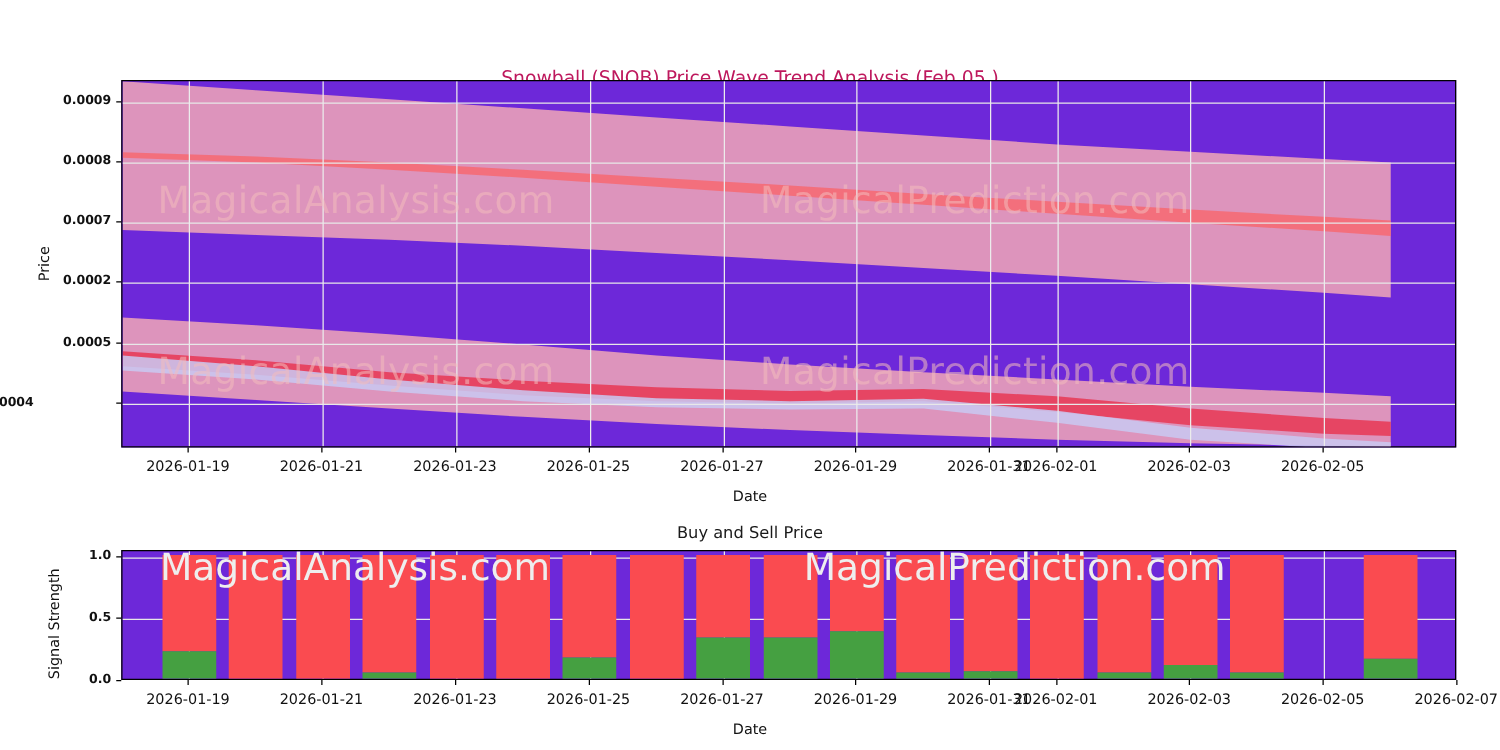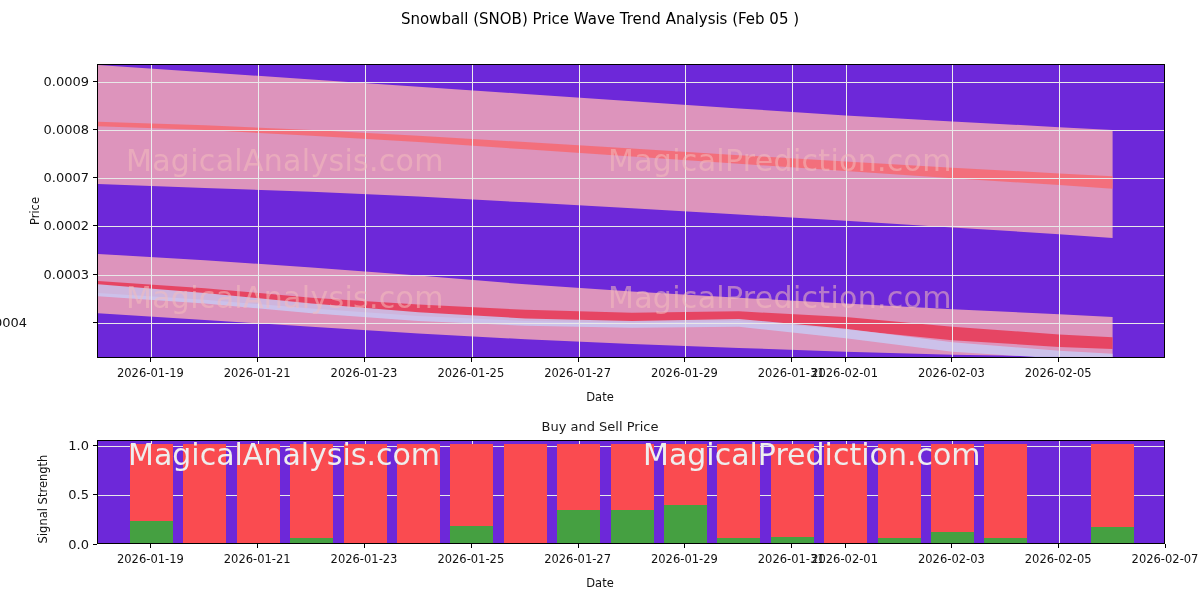--- a/index.html
+++ b/index.html
@@ -5,28 +5,28 @@
   html,body{margin:0;padding:0;}
   body{
     width:1200px;height:600px;background:#ffffff;
     font-family:"DejaVu Sans","Liberation Sans",sans-serif;
     color:#000;overflow:hidden;position:relative;
   }
   #root{position:absolute;inset:0;}
 
   
   .title-block{position:absolute;left:0;top:8px;width:1200px;text-align:center;}
-  .title-line{font-size:15px;line-height:22px;color:#000000;}
+  .title-line{font-size:15px;line-height:22px;color:#be185d;margin-top:43px;}
 
   
   .plot{position:absolute;box-sizing:border-box;border:1.1px solid #000;background:#6d28d9;overflow:hidden;}
   .gridline{position:absolute;left:0;right:0;height:1px;background:#e8e8e8;}
   .vgridline{position:absolute;top:0;bottom:0;width:1px;background:#ececec;}
 
-  .ytick{position:absolute;right:6px;transform:translateY(-50%);font-size:13px;color:#111;white-space:nowrap;text-align:center;}
+  .ytick{position:absolute;right:6px;transform:translateY(-50%);font-size:10px;color:#111;white-space:nowrap;text-align:center;font-weight:bold;}
   .ytickmark{position:absolute;width:4px;height:1px;background:#000;}
   .xtick{position:absolute;transform:translateX(-50%);font-size:11.5px;color:#111;white-space:nowrap;}
   .xtickmark{position:absolute;width:1px;height:4px;background:#000;}
 
   .axis-label{position:absolute;font-size:11.5px;color:#111;}
   .ylabel-rot{transform:rotate(-90deg);transform-origin:center center;white-space:nowrap;}
 
   .subtitle{position:absolute;width:1200px;left:0;text-align:center;font-size:13px;color:#1a1a1a;}
 
   
@@ -76,21 +76,21 @@
         <path d="M0.00 219.30 L106.80 227.97 L213.60 238.57 L320.40 247.25 L427.20 253.51 L534.00 255.92 L640.80 254.00 L747.60 263.64 L854.40 277.13 L961.20 285.81 L1014.60 288.70 L1014.60 295.45 L961.20 293.52 L854.40 286.77 L747.60 273.28 L640.80 261.71 L534.00 262.67 L427.20 260.74 L320.40 255.92 L213.60 248.21 L106.80 238.57 L0.00 231.34 Z" fill="#c9c9f2" fill-opacity="0.85"></path>
       </svg>
     <div class="wm" style="left:28px;top:78px;">MagicalAnalysis.com</div>
     <div class="wm" style="left:510px;top:78px;">MagicalPrediction.com</div>
     <div class="wm" style="left:28px;top:215px;">MagicalAnalysis.com</div>
     <div class="wm" style="left:510px;top:215px;">MagicalPrediction.com</div>
   </div>
   <div id="price-yticks">
       <div class="ytick" style="top: 321.852px; right: 1173px;">0.0004</div>
       <div class="ytickmark" style="left: 93px; top: 321.852px;"></div>
-      <div class="ytick" style="top: 273.656px; right: 1111px;">0.0003</div>
+      <div class="ytick" style="top: 273.656px; right: 1111px;">0.0005</div>
       <div class="ytickmark" style="left: 93px; top: 273.656px;"></div>
       <div class="ytick" style="top: 225.459px; right: 1111px;">0.0002</div>
       <div class="ytickmark" style="left: 93px; top: 225.459px;"></div>
       <div class="ytick" style="top: 177.262px; right: 1111px;">0.0007</div>
       <div class="ytickmark" style="left: 93px; top: 177.262px;"></div>
       <div class="ytick" style="top: 129.066px; right: 1111px;">0.0008</div>
       <div class="ytickmark" style="left: 93px; top: 129.066px;"></div>
       <div class="ytick" style="top: 80.8689px; right: 1111px;">0.0009</div>
       <div class="ytickmark" style="left: 93px; top: 80.8689px;"></div>
     </div>

